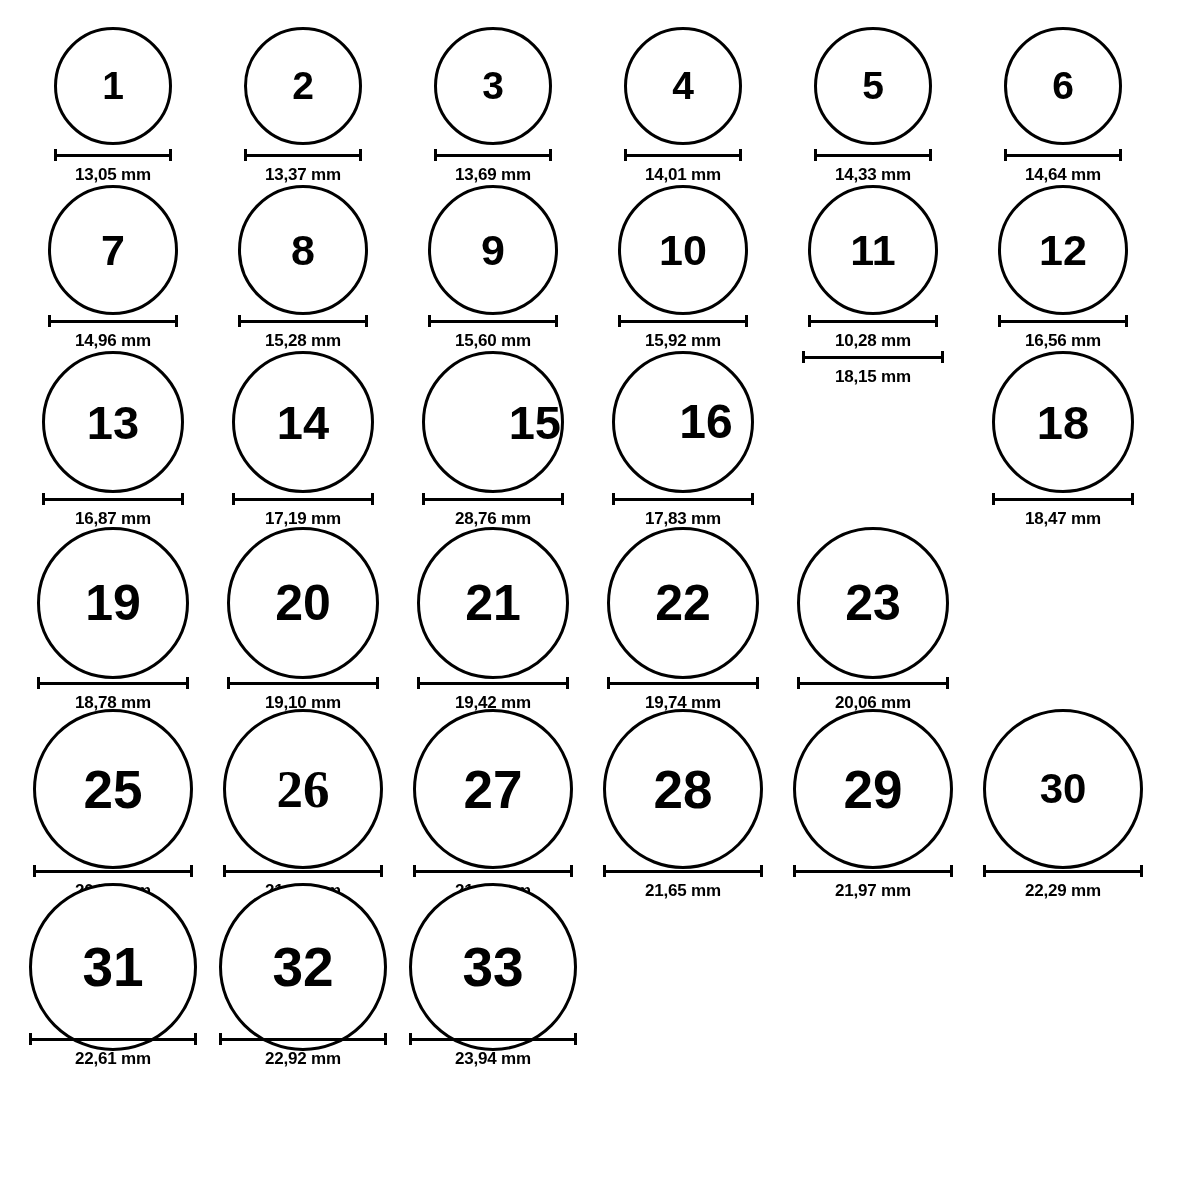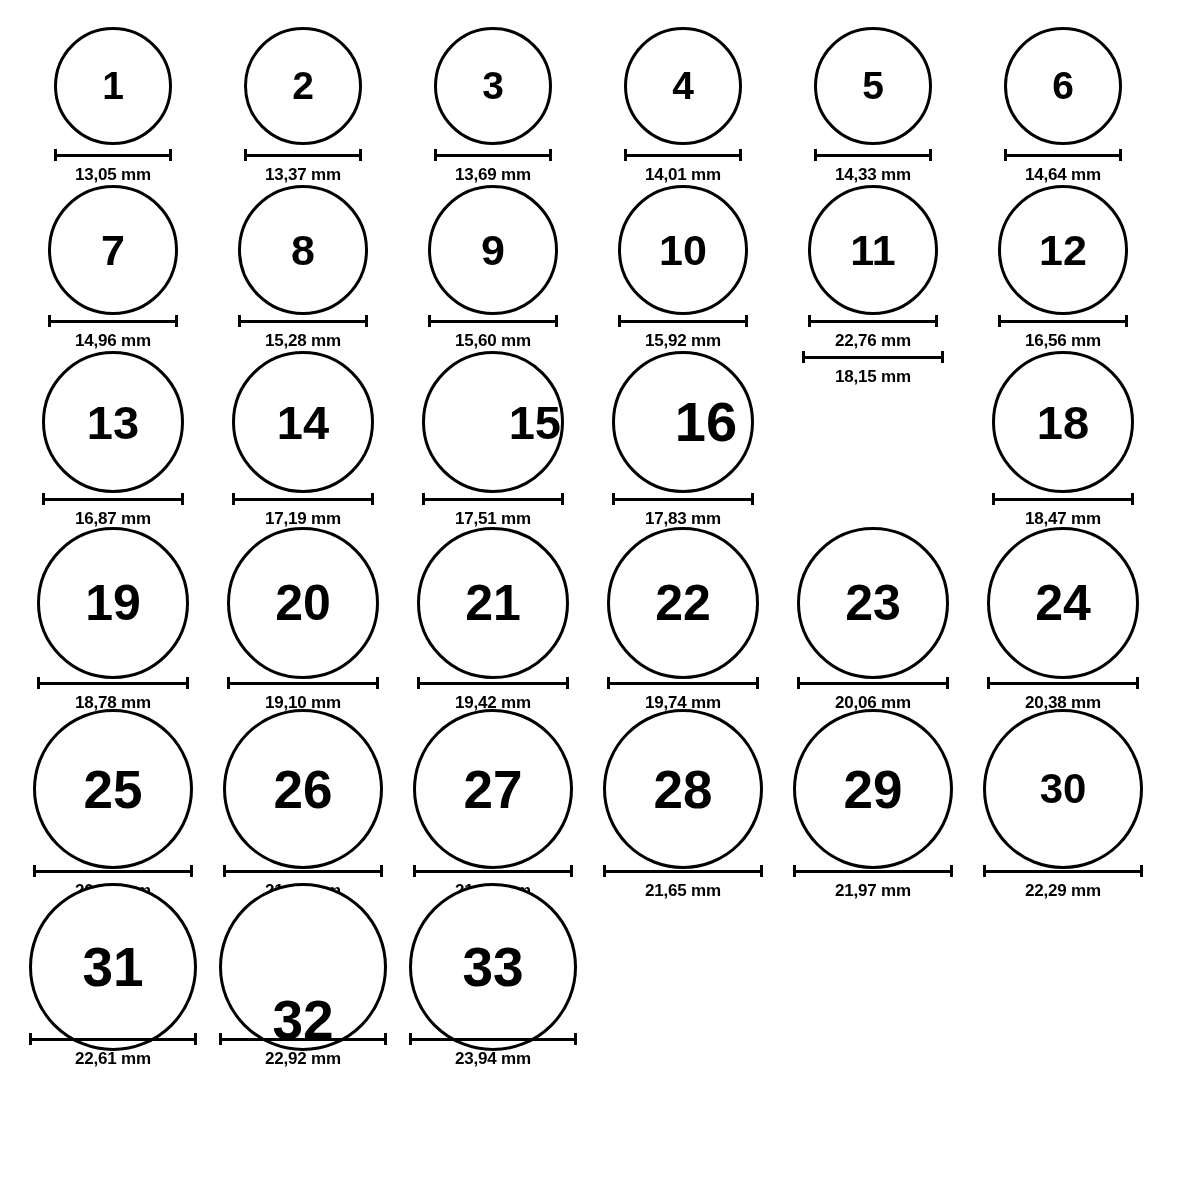--- a/index.html
+++ b/index.html
@@ -253,21 +253,21 @@
           <div class="circle" style="width: 130px; height: 130px; border-color: rgb(0, 0, 0);">
             <span class="circle-label" style="font-size: 43px;">11</span>
           </div>
         </div>
         <div class="measure">
           <div class="bar" style="width: 130px;">
             <div class="line"></div>
             <div class="cap left"></div>
             <div class="cap right"></div>
           </div>
-          <div class="mm">22,76 mm</div>
+          <div class="mm">10,28 mm</div>
         </div>
       </div>
       <div class="cell">
         <div class="circle-area" style="height: 130px;">
           <div class="circle" style="width: 130px; height: 130px; border-color: rgb(0, 0, 0);">
             <span class="circle-label" style="font-size: 43px;">12</span>
           </div>
         </div>
         <div class="measure">
           <div class="bar" style="width: 130px;">
@@ -315,27 +315,27 @@
           <div class="circle" style="width: 142px; height: 142px; border-color: rgb(0, 0, 0); justify-content: flex-end;">
             <span class="circle-label" style="font-size: 47px;">15</span>
           </div>
         </div>
         <div class="measure">
           <div class="bar" style="width: 142px;">
             <div class="line"></div>
             <div class="cap left"></div>
             <div class="cap right"></div>
           </div>
-          <div class="mm">17,51 mm</div>
+          <div class="mm">28,76 mm</div>
         </div>
       </div>
       <div class="cell">
         <div class="circle-area" style="height: 142px;">
           <div class="circle" style="width: 142px; height: 142px; border-color: rgb(0, 0, 0);">
-            <span class="circle-label" style="font-size: 56px; margin-left: 46px;">16</span>
+            <span class="circle-label" style="font-size: 48px; margin-left: 46px;">16</span>
           </div>
         </div>
         <div class="measure">
           <div class="bar" style="width: 142px;">
             <div class="line"></div>
             <div class="cap left"></div>
             <div class="cap right"></div>
           </div>
           <div class="mm">17,83 mm</div>
         </div>
@@ -435,55 +435,40 @@
         </div>
         <div class="measure">
           <div class="bar" style="width: 152px;">
             <div class="line"></div>
             <div class="cap left"></div>
             <div class="cap right"></div>
           </div>
           <div class="mm">20,06 mm</div>
         </div>
       </div>
-      <div class="cell">
-        <div class="circle-area" style="height: 148px;">
-          <div class="circle" style="width: 152px; height: 152px; border-color: rgb(0, 0, 0);">
-            <span class="circle-label" style="font-size: 50px;">24</span>
-          </div>
-        </div>
-        <div class="measure">
-          <div class="bar" style="width: 152px;">
-            <div class="line"></div>
-            <div class="cap left"></div>
-            <div class="cap right"></div>
-          </div>
-          <div class="mm">20,38 mm</div>
-        </div>
-      </div>
     </div>
     <div class="row">
       <div class="cell">
         <div class="circle-area" style="height: 152px;">
           <div class="circle" style="width: 160px; height: 160px; border-color: rgb(0, 0, 0);">
             <span class="circle-label" style="font-size: 53px;">25</span>
           </div>
         </div>
         <div class="measure">
           <div class="bar" style="width: 160px;">
             <div class="line"></div>
             <div class="cap left"></div>
             <div class="cap right"></div>
           </div>
           <div class="mm">20,70 mm</div>
         </div>
       </div>
       <div class="cell">
         <div class="circle-area" style="height: 152px;">
-          <div class="circle" style="width: 160px; height: 160px; border-color: rgb(0, 0, 0);">
+          <div class="circle" style="width: 160px; height: 160px; border-color: rgb(0, 0, 0); font-family: Liberation Serif, serif;">
             <span class="circle-label" style="font-size: 53px;">26</span>
           </div>
         </div>
         <div class="measure">
           <div class="bar" style="width: 160px;">
             <div class="line"></div>
             <div class="cap left"></div>
             <div class="cap right"></div>
           </div>
           <div class="mm">21,01 mm</div>
@@ -561,21 +546,21 @@
           <div class="bar" style="width: 168px;">
             <div class="line"></div>
             <div class="cap left"></div>
             <div class="cap right"></div>
           </div>
           <div class="mm">22,61 mm</div>
         </div>
       </div>
       <div class="cell">
         <div class="circle-area" style="height: 132px;">
-          <div class="circle" style="width: 168px; height: 168px; border-color: rgb(0, 0, 0); align-items: flex-end;">
+          <div class="circle" style="width: 168px; height: 168px; border-color: rgb(0, 0, 0);">
             <span class="circle-label" style="font-size: 55px;">32</span>
           </div>
         </div>
         <div class="measure">
           <div class="bar" style="width: 168px;">
             <div class="line"></div>
             <div class="cap left"></div>
             <div class="cap right"></div>
           </div>
           <div class="mm">22,92 mm</div>

